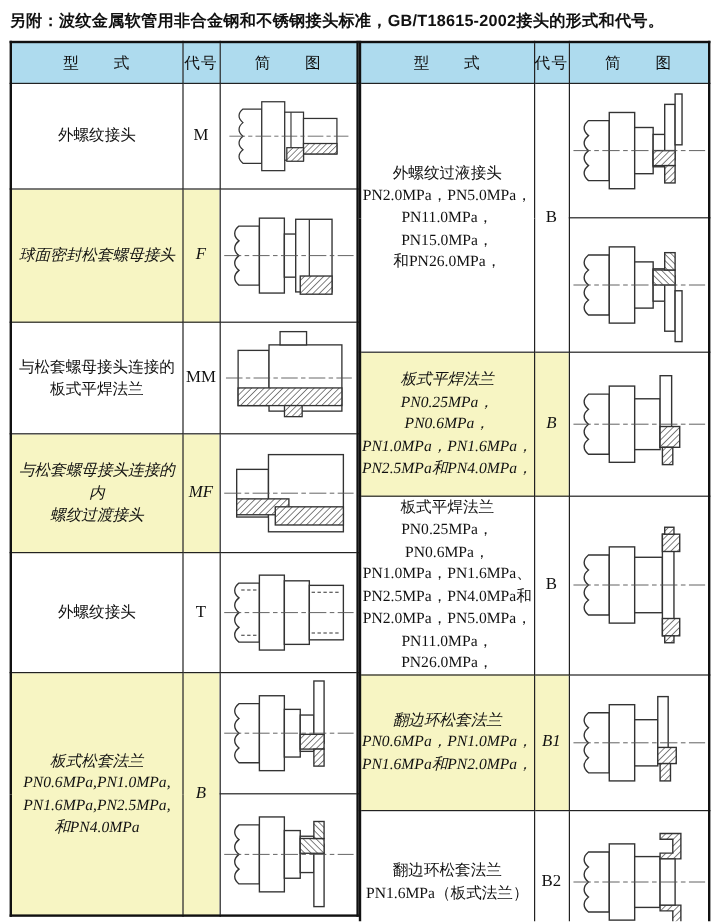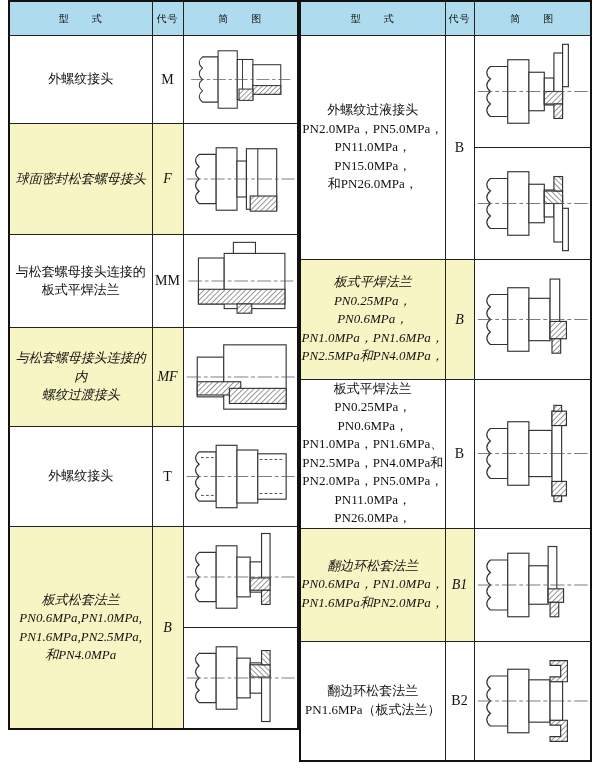--- a/index.html
+++ b/index.html
@@ -3,21 +3,21 @@
 <meta charset="utf-8">
 <style>
   html,body{margin:0;padding:0;background:#fff;}
   .page{position:relative;width:600px;height:768px;background:#fff;overflow:hidden;
         font-family:"Liberation Serif","DejaVu Serif",serif;color:#111;}
   .note{margin:9px 6px 7px 8px;font-size:13.5px;font-weight:bold;letter-spacing:.2px;
         font-family:"Liberation Sans","DejaVu Sans",sans-serif;}
   .tables{display:flex;margin-left:8px;align-items:flex-start;}
   table.t{border-collapse:collapse;border:2px solid #111;table-layout:fixed;}
   table.t th,table.t td{border:1px solid #222;padding:0;}
-  th.hd{background:var(--hdr);font-weight:normal;font-size:10px;height:33px;letter-spacing:1px;}
+  th.hd{background:var(--hdr);font-weight:normal;font-size:13px;height:33px;letter-spacing:1px;}
   td.type{font-size:13px;line-height:1.42;text-align:center;vertical-align:middle;
           padding:4px 3px 4px 9px;white-space:pre-line;}
   td.code{font-size:14px;text-align:center;vertical-align:middle;}
   td.diag{vertical-align:middle;padding:2px;background:#fff;}
   .hl{background:var(--hlt);font-style:italic;}
   svg.diagram{display:block;width:100%;height:100%;}
   .diagram rect,.diagram path{fill:#fff;stroke:#333;stroke-width:1.2;}
   .diagram .h{fill:url(#hp);}
   .diagram line{stroke:#333;stroke-width:1.1;}
   .diagram line.d{stroke-dasharray:3 2.2;stroke-width:.9;}
@@ -56,20 +56,21 @@
       <rect x="72" y="36" width="10" height="28" fill="#fff" stroke="#333" stroke-width="1.2"></rect>
       <rect x="82" y="10" width="9" height="48" fill="#fff" stroke="#333" stroke-width="1.2"></rect>
       <rect x="91" y="1" width="6" height="44" fill="#fff" stroke="#333" stroke-width="1.2"></rect>
       <rect x="72" y="50" width="19" height="13" fill="url(#hp)" stroke="#333" stroke-width="1.2"></rect>
       <rect x="82" y="63" width="9" height="15" fill="url(#hp)" stroke="#333" stroke-width="1.2"></rect>
     </g>
   </defs>
 </svg>
 
 <div class="page">
+  <div class="note">另附：波纹金属软管用非合金钢和不锈钢接头标准，GB/T18615-2002接头的形式和代号。</div>
 
   <div class="tables">
 
     <table class="t" style="width:291px">
       <colgroup>
           <col style="width:143px">
           <col style="width:31px">
           <col style="width:115px">
         </colgroup>
       <tbody>

